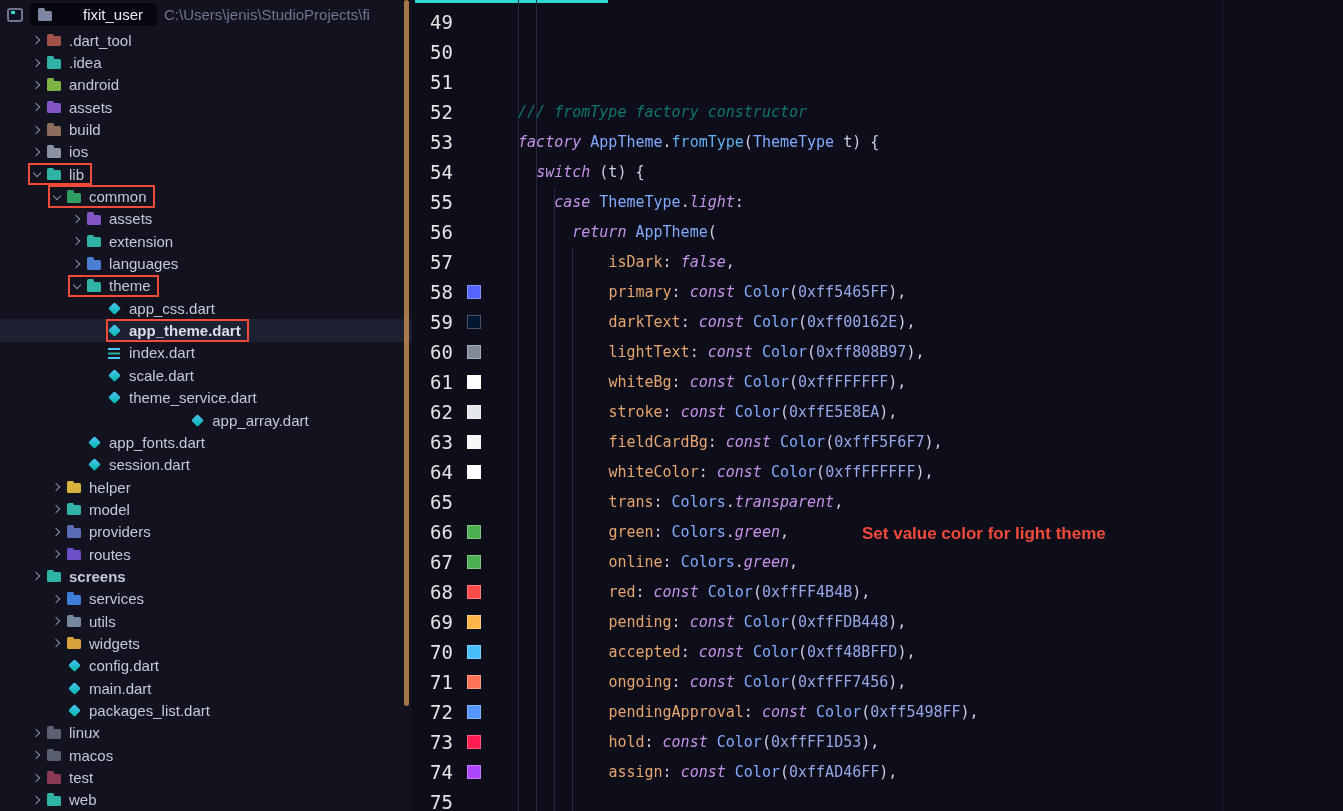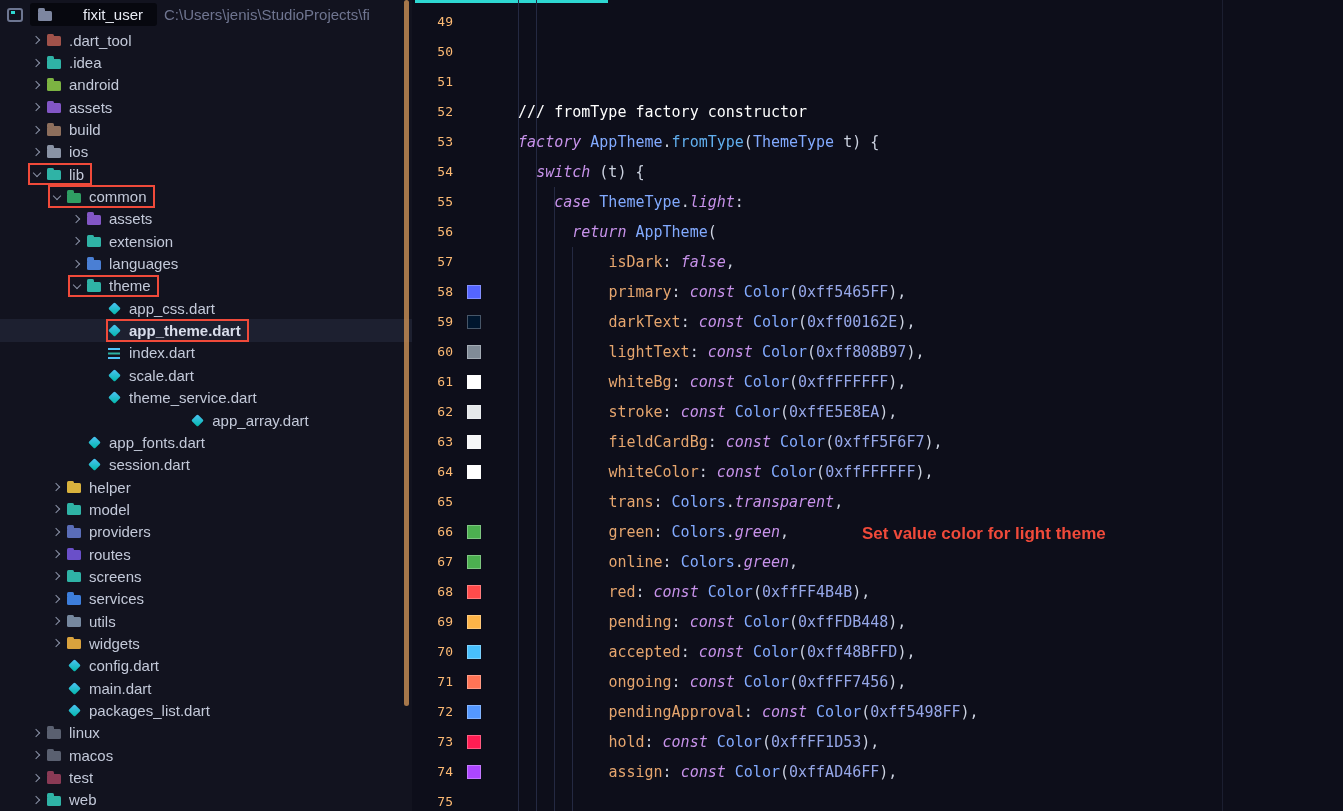--- a/index.html
+++ b/index.html
@@ -43,26 +43,26 @@
   .sb-thumb{position:absolute;top:0;right:3px;width:5px;height:706px;border-radius:3px;
             background:var(--scrollbar-thumb);opacity:.85}
 
   
   .editor{position:relative;flex:1;background:var(--editor-bg);overflow:hidden}
   .tab-underline{position:absolute;top:0;left:3px;width:193px;height:2.5px;background:var(--tab-indicator)}
   .iguide{position:absolute;width:1px;background:#242942;bottom:0}
   .margin-guide{position:absolute;top:0;bottom:0;width:1px;left:810px;background:#1b1e30}
   .code{position:absolute;top:7px;left:0;right:0;font-family:"DejaVu Sans Mono",monospace;font-size:15px}
   .cl{display:flex;height:30px;line-height:30px;white-space:pre}
-  .ln{flex:0 0 50px;text-align:right;padding-right:9px;color:#fdba74;font-size:13px}
+  .ln{flex:0 0 50px;text-align:right;padding-right:9px;color:#e5e5e5;font-size:19px}
   .sw{flex:0 0 26px;position:relative}
   .sw i{position:absolute;left:5px;top:7.5px;width:14px;height:14px;border:1px solid rgba(255,255,255,.28)}
   .ct{margin-left:12px}
   .pl{color:#ccd2e0}
-  .cm{color:#ffffff;}
+  .cm{color:#0f766e;font-style:italic}
   .k{color:#c792ea;font-style:italic}
   .ty{color:#82aaff}
   .fn{color:#61afef}
   .en{color:#c792ea;font-style:italic}
   .arg{color:#e5a56e}
   .num{color:#96a7e8}
   .annotation{position:absolute;left:450px;top:524px;font-weight:bold;font-size:17px;
               color:var(--annotation-red);font-family:"Liberation Sans",sans-serif}
 </style>
 </head>
@@ -273,21 +273,21 @@
         </div>
         <div class="trow" style="padding-left: 48px;">
           <span class="grp">
             <span class="chev">
               <i></i>
             </span>
             <span class="ficon folder" style="--c: #6a4fc9;"></span>
             <span class="lbl">routes</span>
           </span>
         </div>
-        <div class="trow" style="padding-left: 48px;">
+        <div class="trow" style="padding-left: 28px; font-weight: bold;">
           <span class="grp">
             <span class="chev">
               <i></i>
             </span>
             <span class="ficon folder" style="--c: #2fb3a6;"></span>
             <span class="lbl">screens</span>
           </span>
         </div>
         <div class="trow" style="padding-left: 48px;">
           <span class="grp">

